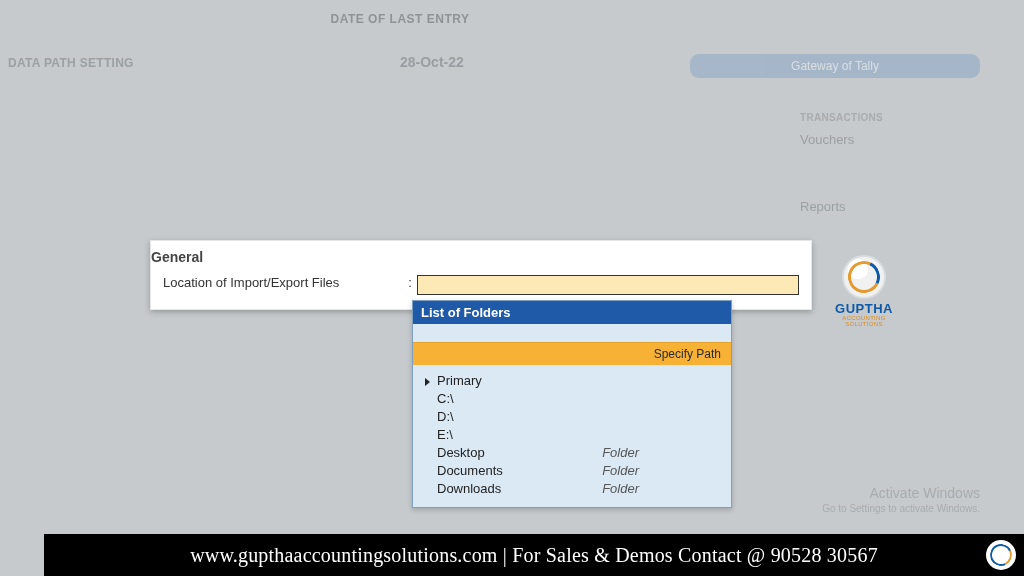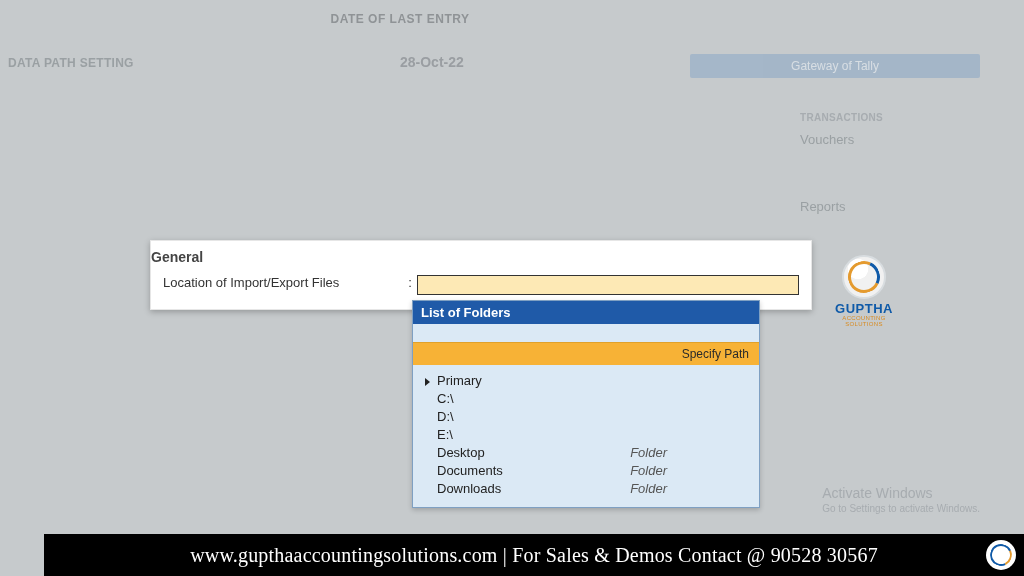--- a/index.html
+++ b/index.html
@@ -19,34 +19,34 @@
     position: absolute; top: 54px; left: 400px; color: #9a9ea2;
     font-size: 14px; font-weight: bold;
   }
 
   
   .gateway {
     position: absolute; top: 54px; right: 44px; width: 290px;
   }
   .gateway-title {
     background: #8aa7c6; color: #e7eff7; height: 24px; line-height: 24px;
-    text-align: center; font-size: 12px; border-radius: 2px; opacity: 0.55;
+    text-align: center; font-size: 12px; border-radius: 9px; opacity: 0.55;
   }
   .gw-section { margin-top: 22px; padding-left: 110px; }
   .gw-head { color: #a7acb0; font-size: 10px; letter-spacing: 0.3px; margin-bottom: 6px; font-weight: bold; }
   .gw-item { color: #9aa0a3; font-size: 13px; padding: 3px 0; cursor: default; }
   .gw-item.hl {
     background: #e8c98a; margin-left: -110px; padding-left: 110px;
     color: #b48c4f; opacity: 0.7; border-radius: 1px;
   }
   .gap-lg { margin-top: 34px; }
   .gap-xl { margin-top: 46px; }
 
   .activate {
-    position: absolute; right: 44px; bottom: 62px; text-align: left;
+    position: absolute; right: 44px; bottom: 62px; text-align: right;
     color: #a7acb0; font-size: 14px;
   }
   .activate .sub { font-size: 10px; display: block; margin-top: 2px; }
 
   
   .modal {
     position: absolute; left: 150px; top: 240px; width: 662px;
     background: #fff; box-shadow: 0 2px 6px rgba(0,0,0,0.25);
     border: 1px solid #e6e6e6;
   }
@@ -60,21 +60,21 @@
   }
   .form-label { flex: 0 0 240px; }
   .form-colon { width: 14px; text-align: center; }
   .form-input {
     flex: 1; height: 20px; background: #fde9b5; border: 1px solid #333;
     font-size: 12px; padding: 0 4px; color: #222; outline: none;
   }
 
   
   .dropdown {
-    position: absolute; left: 412px; top: 300px; width: 348px;
+    position: absolute; left: 412px; top: 300px; width: 320px;
     background: #dbe9f5; border: 1px solid #7fa0c2;
     box-shadow: 0 2px 5px rgba(0,0,0,0.2);
   }
   .dd-head {
     background: #1f5aa8; color: #fff; font-size: 13px; font-weight: bold;
     padding: 4px 8px;
   }
   .dd-blank { height: 18px; }
   .dd-spec {
     background: #f7b236; color: #2b2b2b; text-align: right; font-size: 12px;

